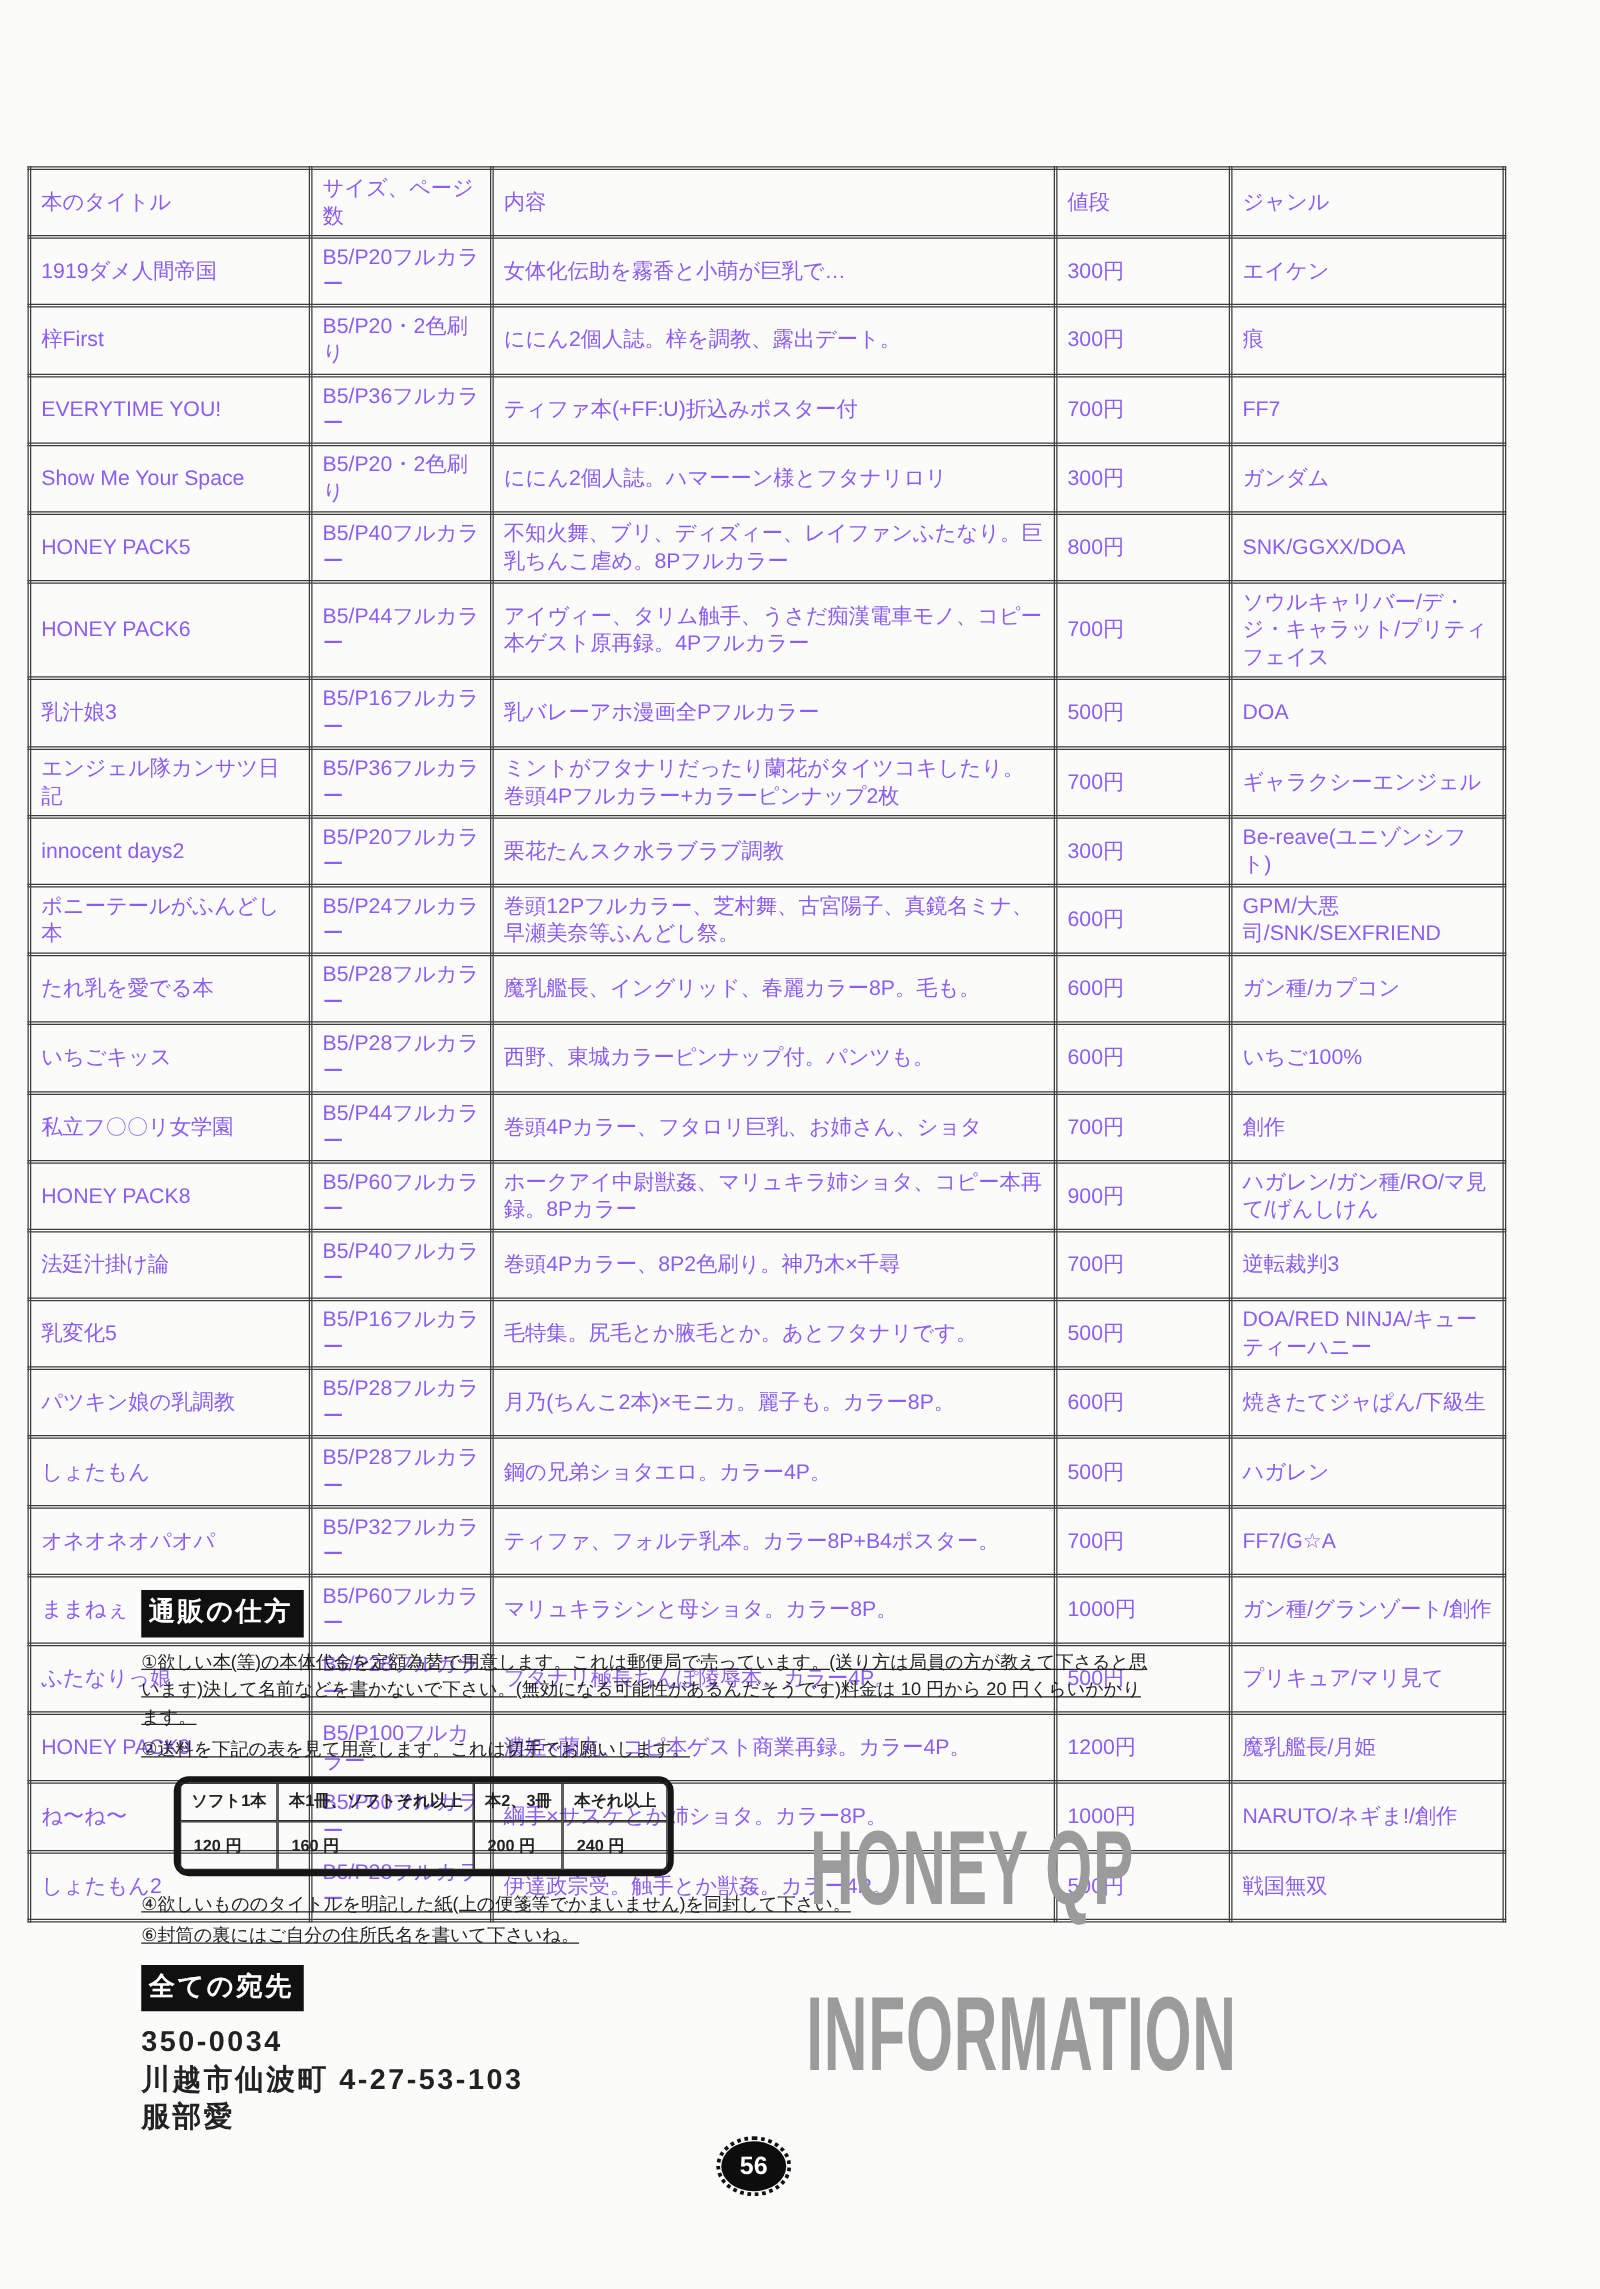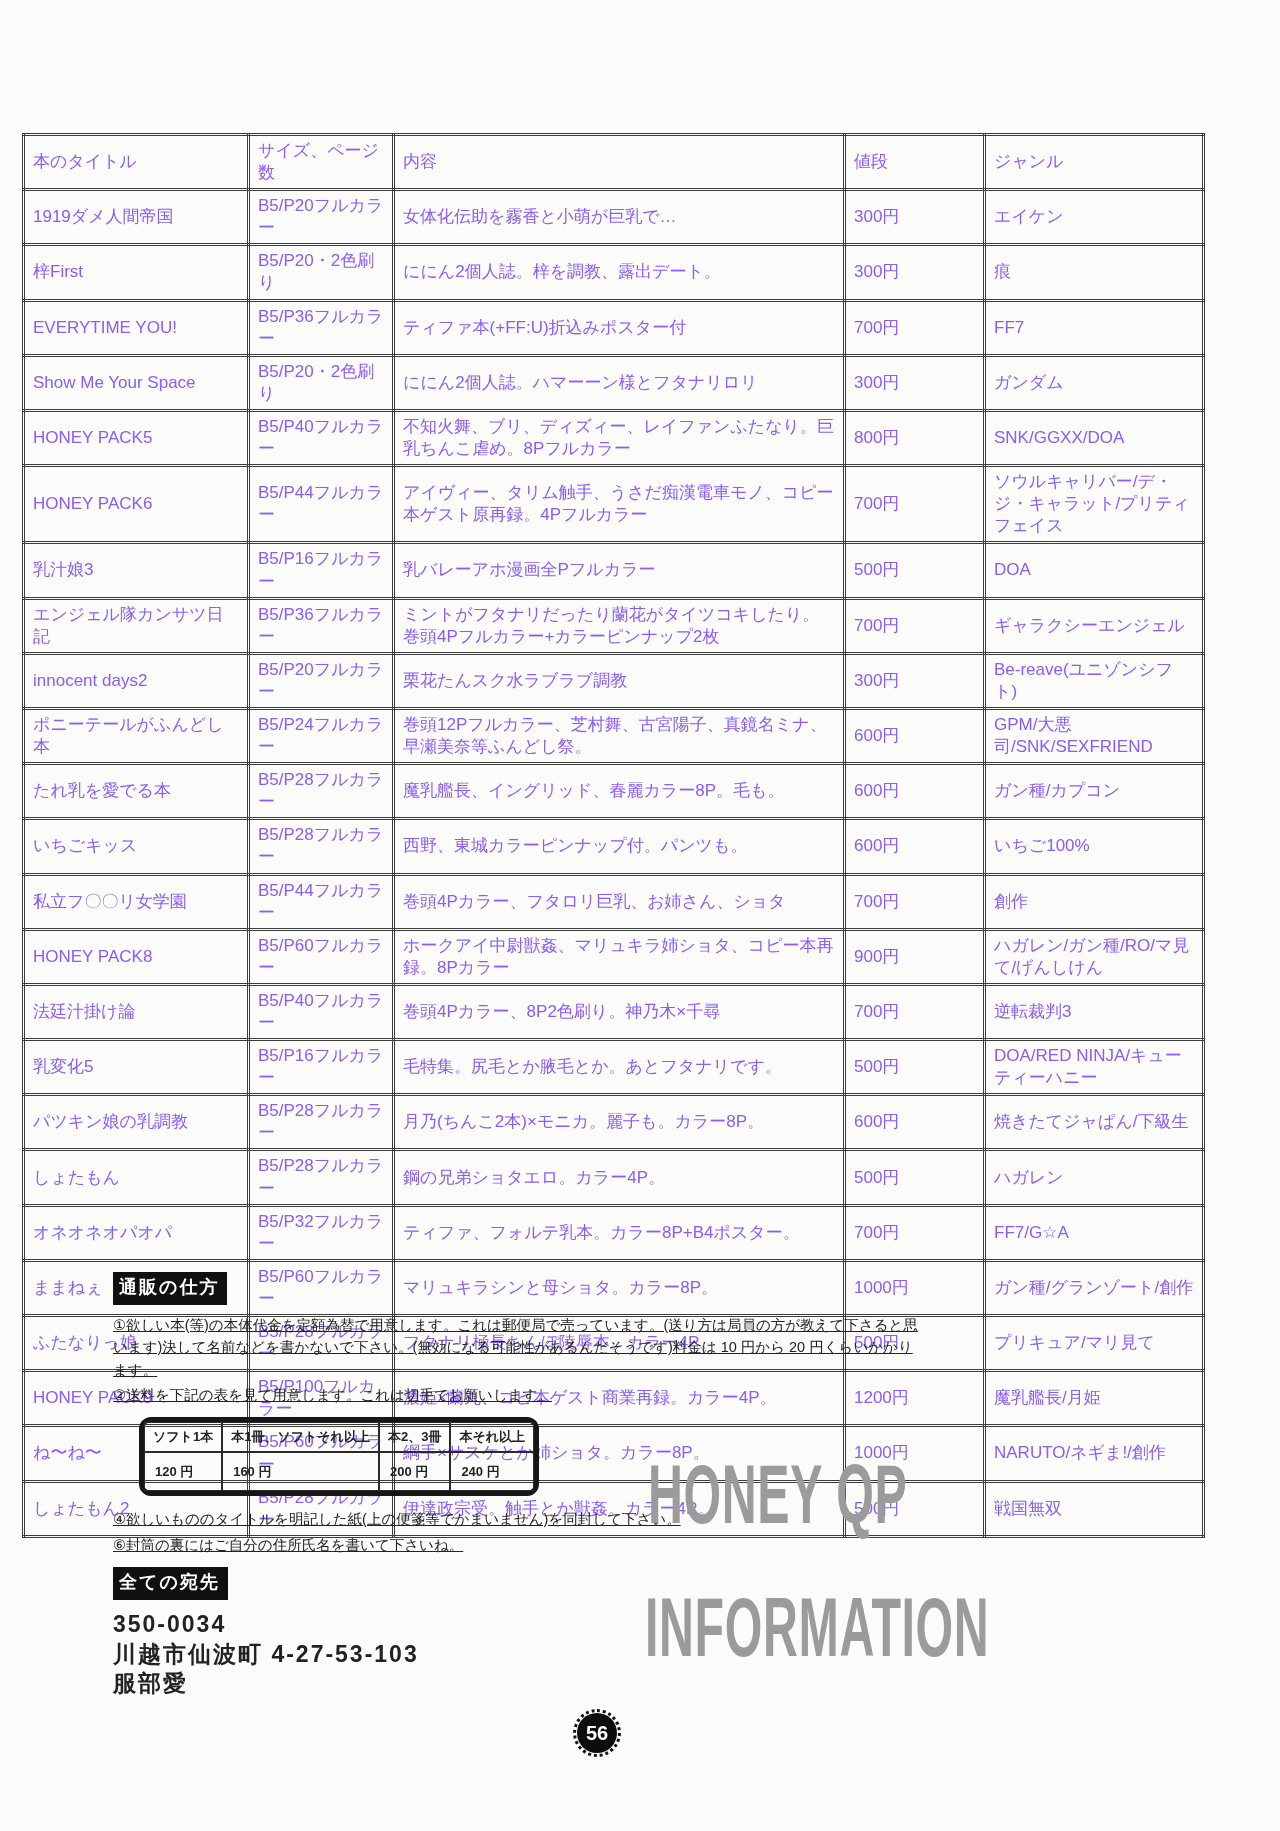--- a/index.html
+++ b/index.html
@@ -22,21 +22,21 @@
   .catalog th{height:26px;}
   .catalog td{height:26px;}
   .c-price{white-space:nowrap;}
   
   .mail{
     position:absolute;left:113px;top:1272px;width:830px;
     font-size:14.5px;line-height:1.55;color:#222;
   }
   .black-heading{
     display:inline-block;background:#101010;color:#fff;
-    font-size:18px;font-weight:bold;letter-spacing:2px;
+    font-size:21px;font-weight:bold;letter-spacing:2px;
     padding:2px 8px 3px 6px;margin:0 0 6px 0;
   }
   .mail p{margin:3px 0;width:810px;text-decoration:underline;}
   .ship-wrap{margin:10px 0 12px 26px;}
   .ship{
     border-collapse:separate;border-spacing:0;
     border:5px solid #161616;border-radius:12px;
     font-size:13px;color:#222;
   }
   .ship td,.ship th{
@@ -52,21 +52,21 @@
   
   .wm{
     position:absolute;font-weight:bold;color:#9b9b9b;
     font-size:78px;line-height:1;letter-spacing:1px;white-space:nowrap;
     transform:scale(0.62,1.08);transform-origin:left top;
   }
   .wm1{left:648px;top:1452px;}
   .wm2{left:645px;top:1585px;}
   
   .badge{
-    position:absolute;left:577px;top:1713px;width:40px;height:40px;
+    position:absolute;left:577px;top:1713px;width:52px;height:40px;
     background:#0d0d0d;border-radius:50%;
     outline:3px dotted #111;outline-offset:1px;
     display:flex;align-items:center;justify-content:center;
     color:#fff;font-size:20px;font-weight:bold;
   }
 </style>
 </head>
 <body>
 
 <table class="catalog">

